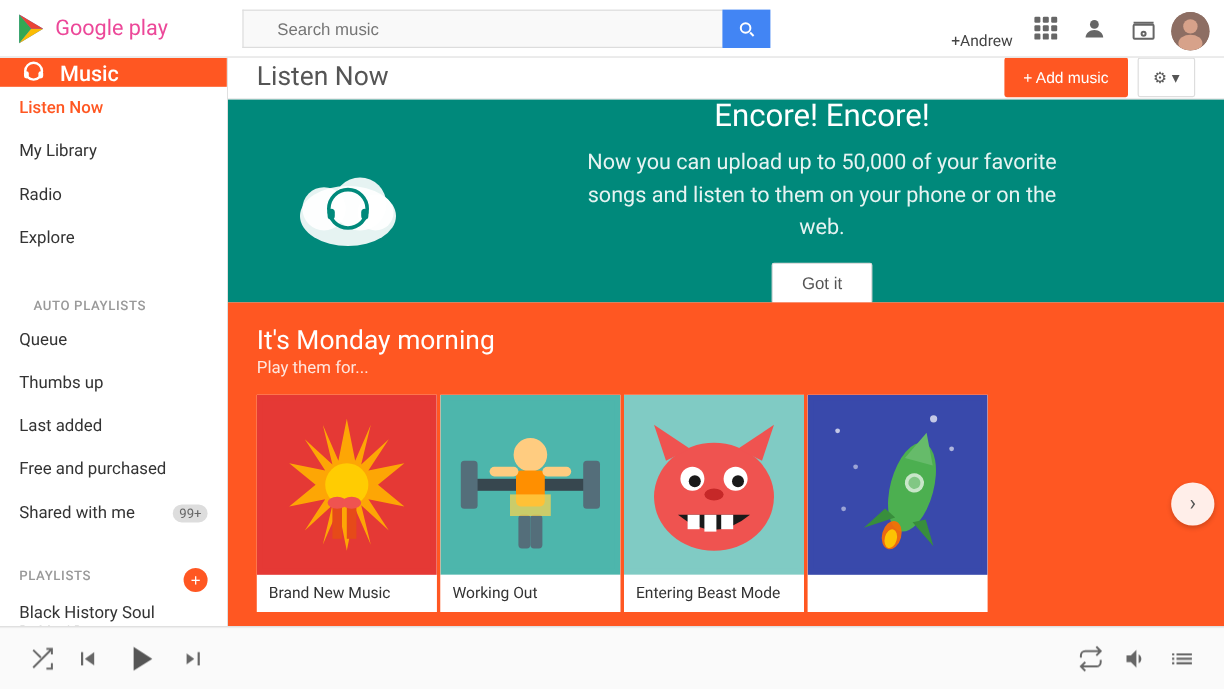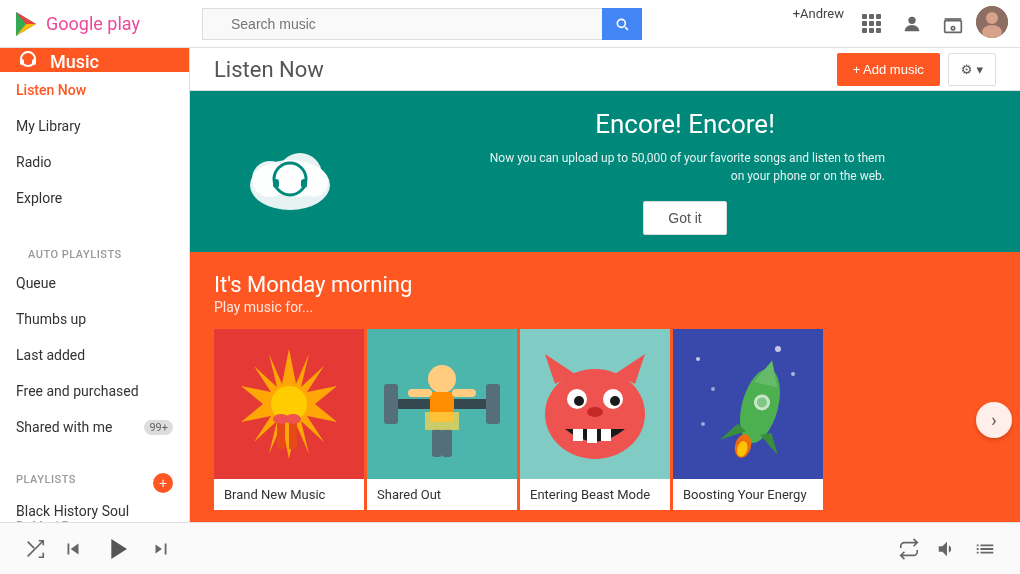--- a/index.html
+++ b/index.html
@@ -51,21 +51,21 @@
       background: #4285f4;
       border: none;
       cursor: pointer;
       display: flex;
       align-items: center;
       justify-content: center;
       color: #fff;
     }
     #top-right {
       display: flex;
-      align-items: flex-start;
+      align-items: flex-end;
       gap: 5px;
     }
     .top-icon-btn {
       width: 36px;
       height: 36px;
       background: transparent;
       border: none;
       cursor: pointer;
       display: flex;
       align-items: center;
@@ -256,26 +256,25 @@
       text-align: center;
       color: #fff;
       flex: 1;
     }
     #promo-title {
       font-size: 26px;
       font-weight: 400;
       margin-bottom: 10px;
     }
     #promo-desc {
-      font-size: 12px;
+      font-size: 18px;
       opacity: 0.9;
       line-height: 1.5;
       max-width: 400px;
       margin: 0 auto 16px;
-      text-align: right;
     }
     #got-it-btn {
       background: #fff;
       color: #555;
       border: 1px solid #ddd;
       padding: 8px 24px;
       font-size: 14px;
       cursor: pointer;
       border-radius: 2px;
     }
@@ -581,21 +580,21 @@
       </div>
       <div id="promo-text">
         <div id="promo-title">Encore! Encore!</div>
         <div id="promo-desc">Now you can upload up to 50,000 of your favorite songs and listen to them on your phone or on the web.</div>
         <button id="got-it-btn">Got it</button>
       </div>
     </div>
 
     <div id="orange-section">
       <div id="section-title">It's Monday morning</div>
-      <div id="section-subtitle">Play music for...</div>
+      <div id="section-subtitle">Play them for...</div>
 
       <div id="cards-container">
 
         <div class="music-card">
           <div class="card-image card-brand-new-inner">
             <svg width="140" height="140" viewBox="0 0 140 140">
               <rect width="140" height="140" fill="#e53935"></rect>
 
               <polygon points="70,15 77,50 90,20 82,53 105,32 88,58 118,52 96,70 118,88 88,82 105,108 82,87 90,120 77,90 70,125 63,90 50,120 58,87 35,108 52,82 22,88 44,70 22,52 52,58 35,32 58,53 50,20 63,50" fill="#ffb300" opacity="0.9"></polygon>
               <circle cx="70" cy="70" r="18" fill="#ffcc02"></circle>
@@ -625,21 +624,21 @@
 
               <rect x="36" y="55" width="24" height="8" rx="4" fill="#ffcc80"></rect>
               <rect x="80" y="55" width="24" height="8" rx="4" fill="#ffcc80"></rect>
 
               <rect x="60" y="95" width="10" height="28" rx="3" fill="#546e7a"></rect>
               <rect x="70" y="95" width="10" height="28" rx="3" fill="#546e7a"></rect>
 
               <rect x="53" y="78" width="34" height="18" fill="#ffd54f" opacity="0.7"></rect>
             </svg>
           </div>
-          <div class="card-label">Shared Out</div>
+          <div class="card-label">Working Out</div>
         </div>
 
         <div class="music-card">
           <div class="card-image card-beast-mode-inner">
             <svg width="140" height="140" viewBox="0 0 140 140">
               <rect width="140" height="140" fill="#80cbc4"></rect>
 
               <ellipse cx="70" cy="80" rx="50" ry="45" fill="#ef5350"></ellipse>
 
               <circle cx="52" cy="65" r="10" fill="white"></circle>
@@ -679,21 +678,20 @@
               <circle cx="83" cy="68" r="8" fill="#c8e6c9" transform="rotate(15, 82, 72)"></circle>
               <circle cx="83" cy="68" r="5" fill="#81c784" transform="rotate(15, 82, 72)"></circle>
 
               <polygon points="65,95 52,115 75,100" fill="#388e3c" transform="rotate(15, 82, 72)"></polygon>
               <polygon points="100,95 112,115 90,100" fill="#388e3c" transform="rotate(15, 82, 72)"></polygon>
 
               <ellipse cx="76" cy="115" rx="8" ry="12" fill="#ff6d00" opacity="0.9" transform="rotate(15, 82, 72)"></ellipse>
               <ellipse cx="76" cy="118" rx="5" ry="8" fill="#ffcc02" opacity="0.9" transform="rotate(15, 82, 72)"></ellipse>
             </svg>
           </div>
-          <div class="card-label">Boosting Your Energy</div>
         </div>
 
         <div class="next-arrow">›</div>
       </div>
     </div>
   </div>
 </div>
 
 <div id="bottom-player">
   <div class="player-controls">

